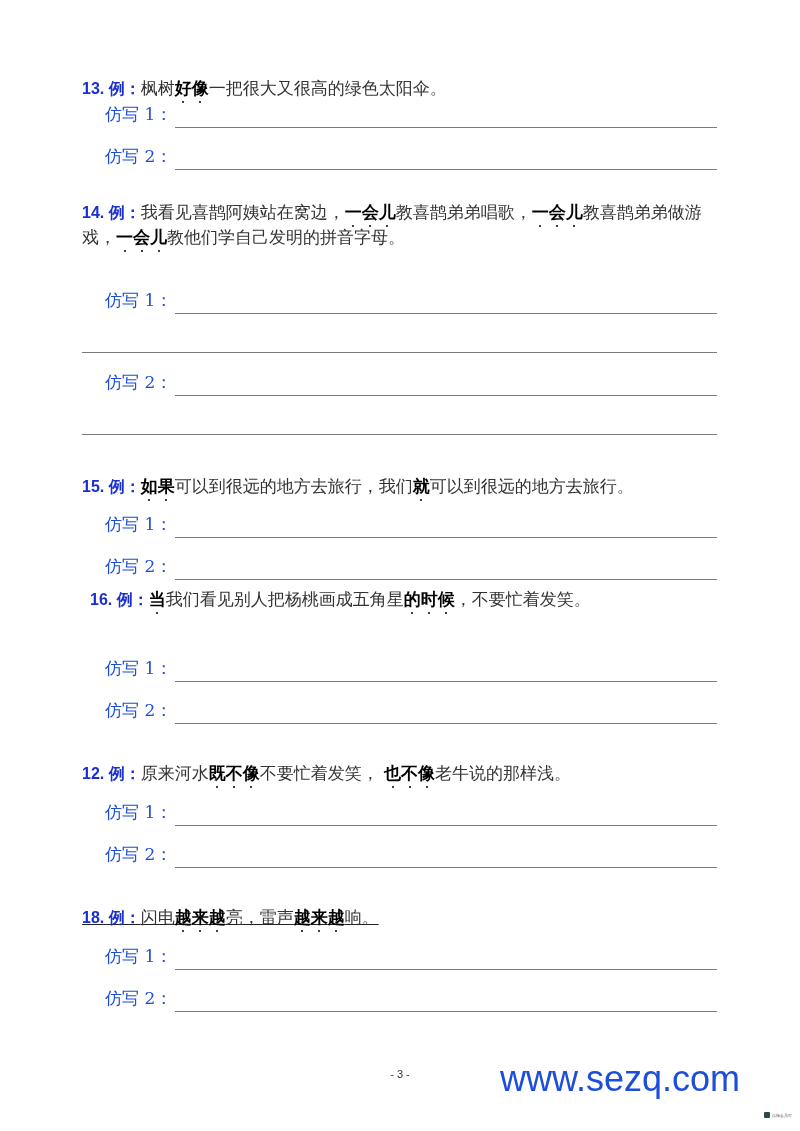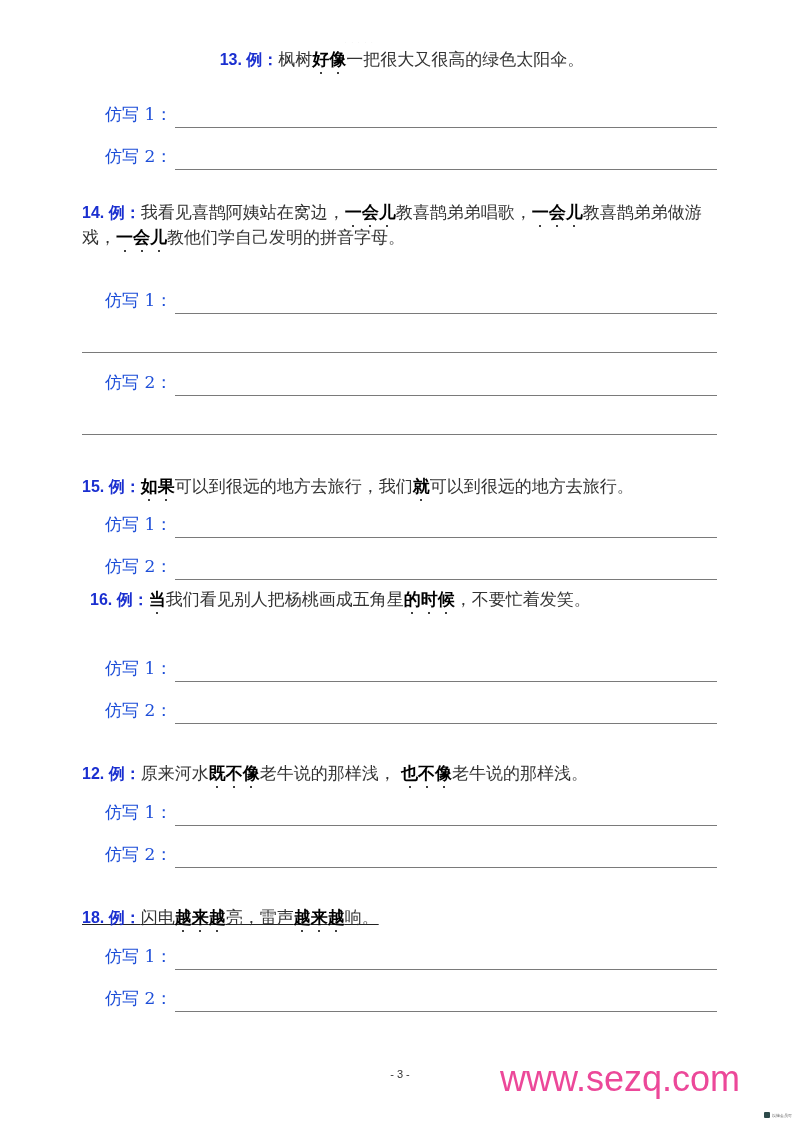--- a/index.html
+++ b/index.html
@@ -13,31 +13,31 @@
   .emph { color: #000; font-weight: bold; position: relative; }
   .emph::after { content: ""; position: absolute; left: 50%; bottom: -5px; width: 2px; height: 2px;
                  margin-left: -1px; background: #000; border-radius: 50%; }
   .row { position: absolute; left: 105px; width: 612px; height: 24px; }
   .row-label { position: absolute; left: 0; bottom: 2px; font-size: 17px; color: #1d4ed8; }
   .row-line { position: absolute; left: 70px; right: 0; bottom: 0; height: 0; border-bottom: 1.5px solid #7a7a7a; }
   .full-line { position: absolute; left: 82px; width: 635px; height: 0; border-bottom: 1.5px solid #7a7a7a; }
   .page-num { position: absolute; top: 1068px; left: 380px; width: 40px; text-align: center;
               font-family: "Liberation Sans", "DejaVu Sans", sans-serif; font-size: 11px; color: #333; }
   .watermark { position: absolute; top: 1058px; left: 500px; font-family: "Liberation Sans", "DejaVu Sans", sans-serif;
-               font-size: 36px; color: #ec4899; letter-spacing: 0px; }
+               font-size: 36px; color: #1d4ed8; letter-spacing: 0px; }
   .corner-logo { position: absolute; top: 1112px; left: 764px; display: flex; align-items: center; gap: 2px; }
   .corner-logo .box { width: 6px; height: 6px; background: #2d4a4a; border-radius: 1px; }
   .corner-logo .txt { font-family: "Liberation Sans", sans-serif; font-size: 4px; color: #666; }
 </style>
 </head>
 <body>
 
 <div class="header-mark">· · · · ·</div>
 
-<div class="q" style="top:47px;text-align:center;">
+<div class="q" style="top:76px;">
   <span class="qnum">13. 例：</span><span class="qtext"><span>枫树</span><span class="emph">好</span><span class="emph">像</span><span>一把很大又很高的绿色太阳伞。</span></span>
 </div>
 <div class="row" style="top:104px;">
   <span class="row-label">仿写 1：</span>
   <div class="row-line"></div>
 </div>
 <div class="row" style="top:146px;">
   <span class="row-label">仿写 2：</span>
   <div class="row-line"></div>
 </div>
@@ -74,21 +74,21 @@
 <div class="row" style="top:658px;">
   <span class="row-label">仿写 1：</span>
   <div class="row-line"></div>
 </div>
 <div class="row" style="top:700px;">
   <span class="row-label">仿写 2：</span>
   <div class="row-line"></div>
 </div>
 
 <div class="q" style="top:761px;">
-  <span class="qnum">12. 例：</span><span class="qtext"><span>原来河水</span><span class="emph">既</span><span class="emph">不</span><span class="emph">像</span><span>老牛说的那样浅， </span><span class="emph">也</span><span class="emph">不</span><span class="emph">像</span><span>老牛说的那样浅。</span></span>
+  <span class="qnum">12. 例：</span><span class="qtext"><span>原来河水</span><span class="emph">既</span><span class="emph">不</span><span class="emph">像</span><span>不要忙着发笑， </span><span class="emph">也</span><span class="emph">不</span><span class="emph">像</span><span>老牛说的那样浅。</span></span>
 </div>
 <div class="row" style="top:802px;">
   <span class="row-label">仿写 1：</span>
   <div class="row-line"></div>
 </div>
 <div class="row" style="top:844px;">
   <span class="row-label">仿写 2：</span>
   <div class="row-line"></div>
 </div>
 

